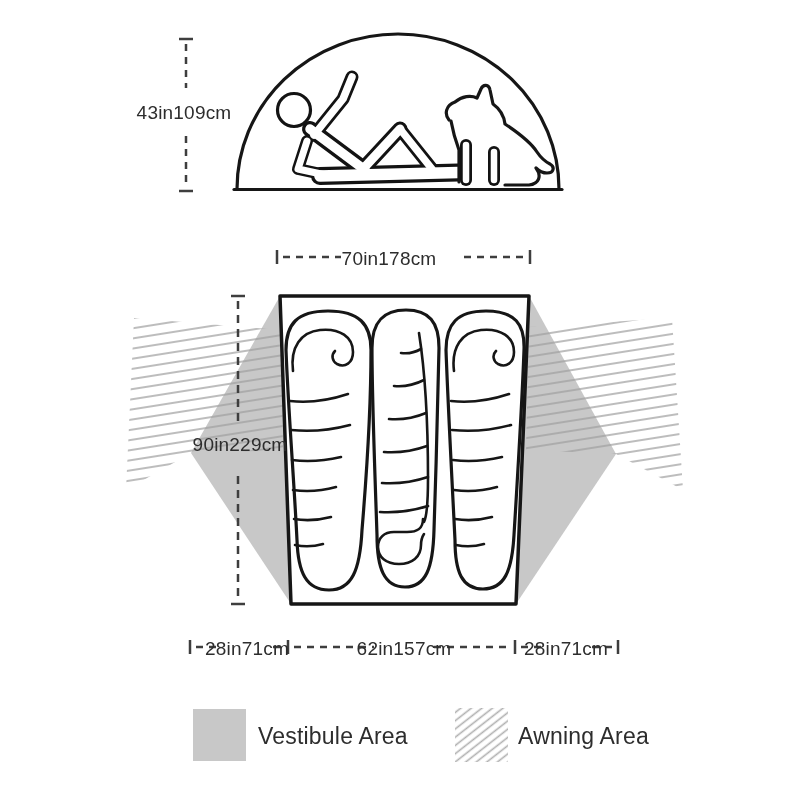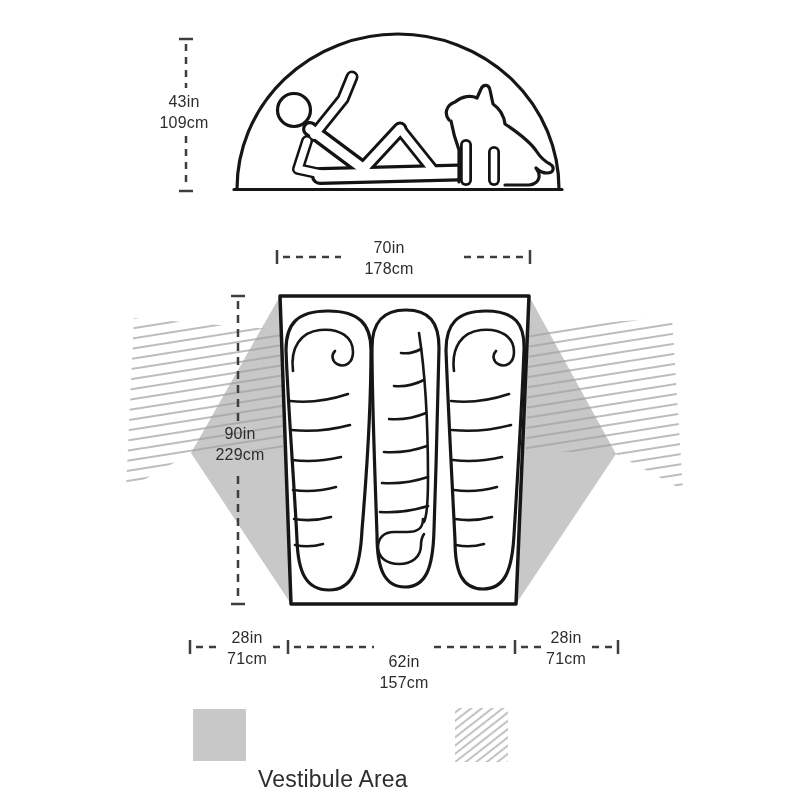--- a/index.html
+++ b/index.html
@@ -3,22 +3,22 @@
 <meta charset="utf-8">
 <style>
   html,body{margin:0;padding:0;background:#fff;}
   #canvas{
     position:relative;width:800px;height:800px;background:#fff;overflow:hidden;
     font-family:"Liberation Sans", sans-serif;
   }
   #art{position:absolute;left:0;top:0;}
   .dim-label{
     position:absolute;transform:translate(-50%,-50%);
-    display:flex;flex-direction:column;align-items:center;
-    font-size:16px;line-height:21px;font-weight:500;letter-spacing:.2px;
+    display:flex;flex-direction:row;align-items:center;
+    font-size:19px;line-height:21px;font-weight:500;letter-spacing:.2px;
     color:var(--c-text,#2d2d2d);white-space:nowrap;text-align:center;
   }
   .legend-label{
     position:absolute;transform:translateY(-50%);
     font-size:23px;font-weight:500;letter-spacing:.2px;
     color:var(--c-text,#2d2d2d);white-space:nowrap;
   }
   
   .outline{stroke:var(--c-line,#161616);fill:none;stroke-linecap:round;stroke-linejoin:round;}
   .fillwhite{fill:#fff;}
@@ -174,25 +174,26 @@
   <div class="dim-label" style="left:240px;top:444px">
     <span>90in</span>
     <span>229cm</span>
   </div>
 
   <div class="dim-label" style="left:247px;top:648px">
     <span>28in</span>
     <span>71cm</span>
   </div>
 
-  <div class="dim-label" style="left:404px;top:672px">
+  <div class="dim-label" style="left:404px;top:648px">
     <span>62in</span>
     <span>157cm</span>
   </div>
 
   <div class="dim-label" style="left:566px;top:648px">
     <span>28in</span>
     <span>71cm</span>
   </div>
 
-  <div class="legend-label" style="left:258px;top:779px">Vestibule Area</div>
+  <div class="legend-label" style="left:258px;top:736px">Vestibule Area</div>
+  <div class="legend-label" style="left:518px;top:736px">Awning Area</div>
 
 </div>
 
 </body></html>

